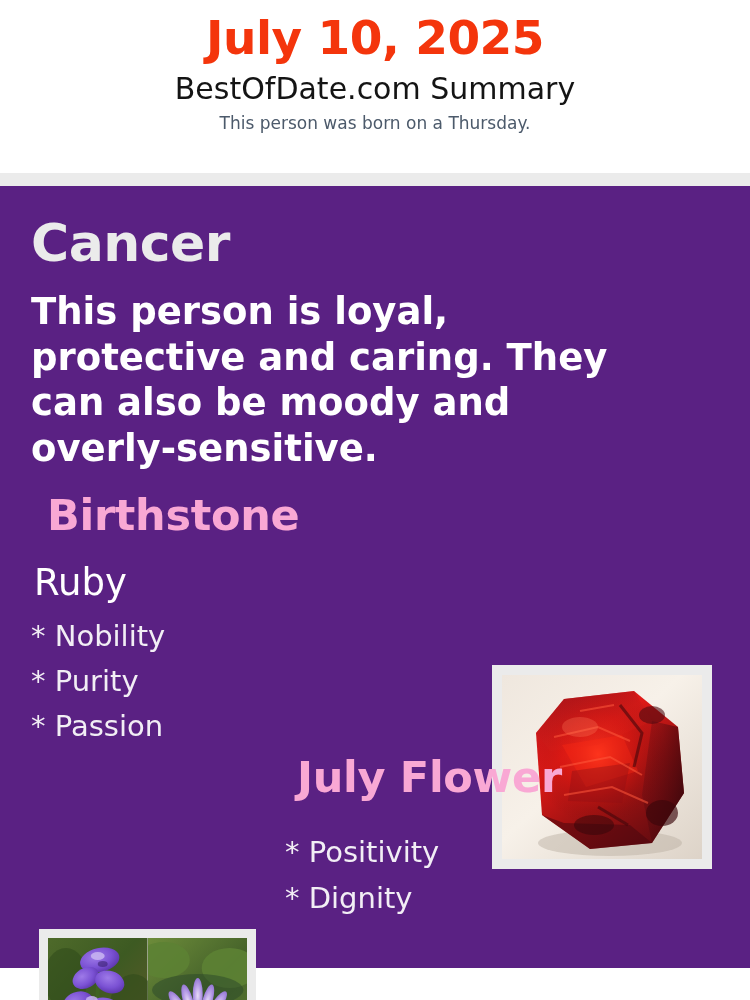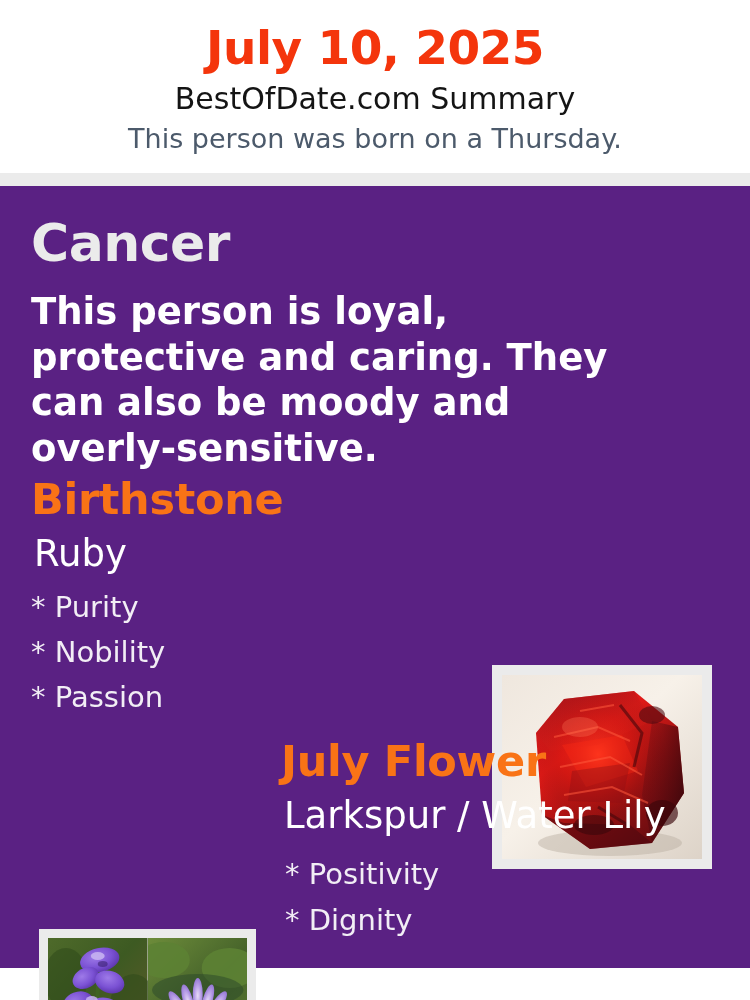--- a/index.html
+++ b/index.html
@@ -25,40 +25,40 @@
     position: absolute;
     top: 0;
     left: 0;
     width: 750px;
     height: 173px;
     background: #ffffff;
     text-align: center;
   }
   .date-title {
     margin: 0;
-    padding-top: 24px;
+    padding-top: 14px;
     font-size: 47px;
     font-weight: 700;
     line-height: 1.0;
     letter-spacing: -0.5px;
     color: #f4350c;
   }
   .site-summary {
     margin: 0;
     padding-top: 13px;
     font-size: 30px;
     font-weight: 400;
     line-height: 1.0;
     color: #141414;
     text-align: center;
   }
   .born-line {
     margin: 0;
     padding-top: 11px;
-    font-size: 27px;
+    font-size: 17px;
     font-weight: 400;
     line-height: 1.0;
     color: #4c5a6b;
   }
   .divider-band {
     position: absolute;
     top: 173px;
     left: 0;
     width: 750px;
     height: 13px;
@@ -99,25 +99,25 @@
   }
 
   
   .birthstone-block {
     position: absolute;
     left: 31px;
     top: 292px;
     width: 430px;
   }
   .section-heading {
-    margin: 0;
+    margin: 16px;
     font-size: 43px;
     font-weight: 700;
     line-height: 1.0;
-    color: #f97316;
+    color: #f9a8d4;
     letter-spacing: -0.3px;
   }
   .section-value {
     margin: 3px;
     padding-top: 11px;
     font-size: 37px;
     font-weight: 400;
     line-height: 1.0;
     color: #ffffff;
   }
@@ -199,22 +199,22 @@
 
   <div class="panel">
 
     <h2 class="sign-name">Cancer</h2>
     <p class="sign-desc">This person is loyal, protective and caring. They can also be moody and overly-sensitive.</p>
 
     <div class="birthstone-block">
       <h3 class="section-heading">Birthstone</h3>
       <div class="section-value">Ruby</div>
       <ul class="trait-list">
+        <li>* Nobility</li>
         <li>* Purity</li>
-        <li>* Nobility</li>
         <li>* Passion</li>
       </ul>
     </div>
 
     <div class="img-frame frame-ruby">
       <span class="inner">
         <svg viewBox="0 0 200 184" width="100%" height="100%" preserveAspectRatio="none">
           <defs>
             <linearGradient id="bgGrad" x1="0" y1="0" x2="1" y2="1">
               <stop offset="0%" stop-color="#efe7de"></stop>
@@ -365,21 +365,20 @@
               <path d="M58 92 L59 74"></path>
               <path d="M63 90 L64 76"></path>
           </g>
           <ellipse cx="50" cy="92" rx="15" ry="5" fill="#b8397f" opacity="0.75"></ellipse>
         </svg>
       </span>
     </div>
 
     <div class="flower-block">
       <h3 class="section-heading">July Flower</h3>
-      <div class="section-value">Larkspur / Water Lily</div>
       <ul class="trait-list">
         <li>* Positivity</li>
         <li>* Dignity</li>
       </ul>
     </div>
 
   </div>
 </div>
 
 </body></html>

